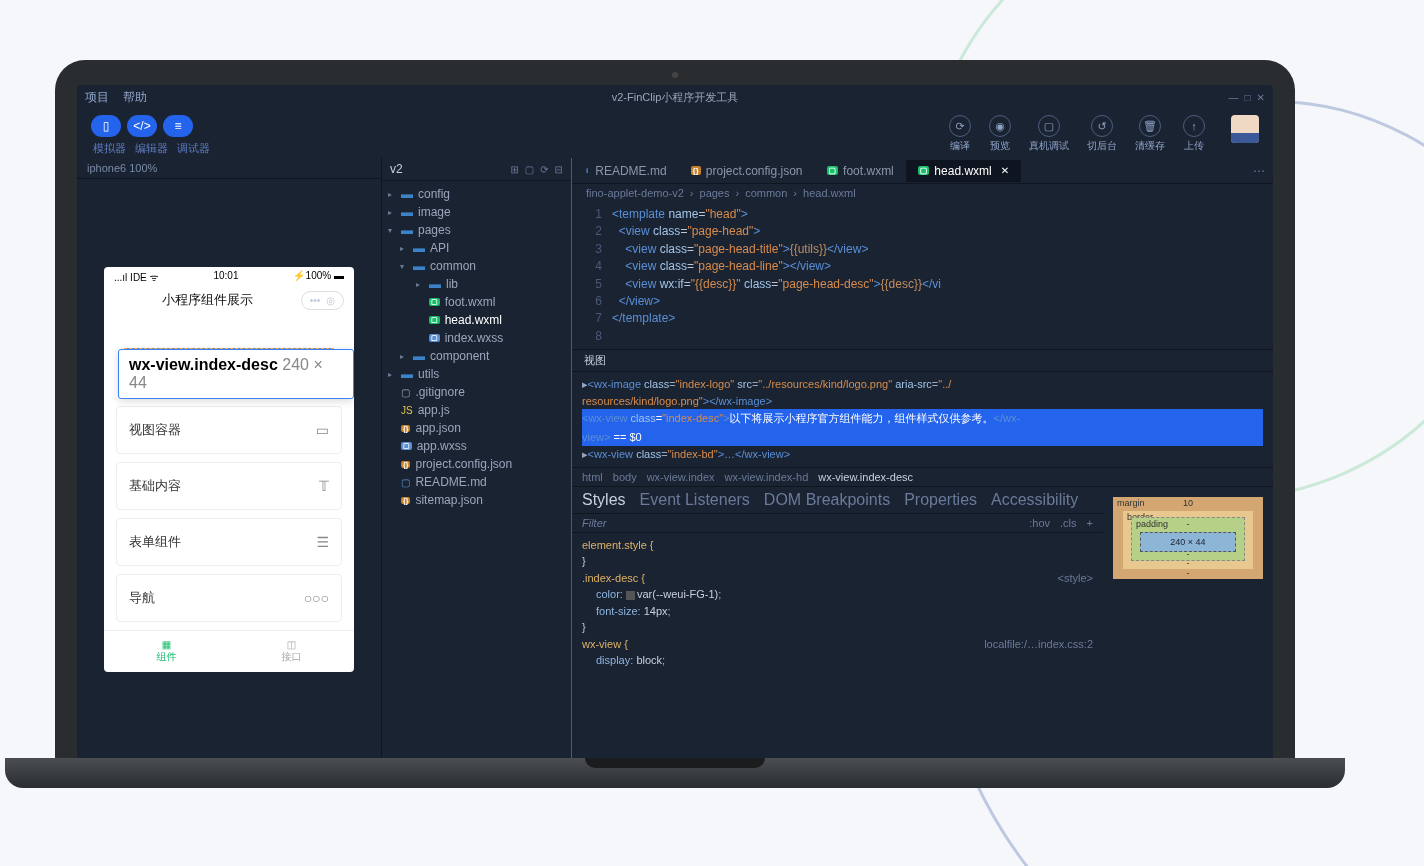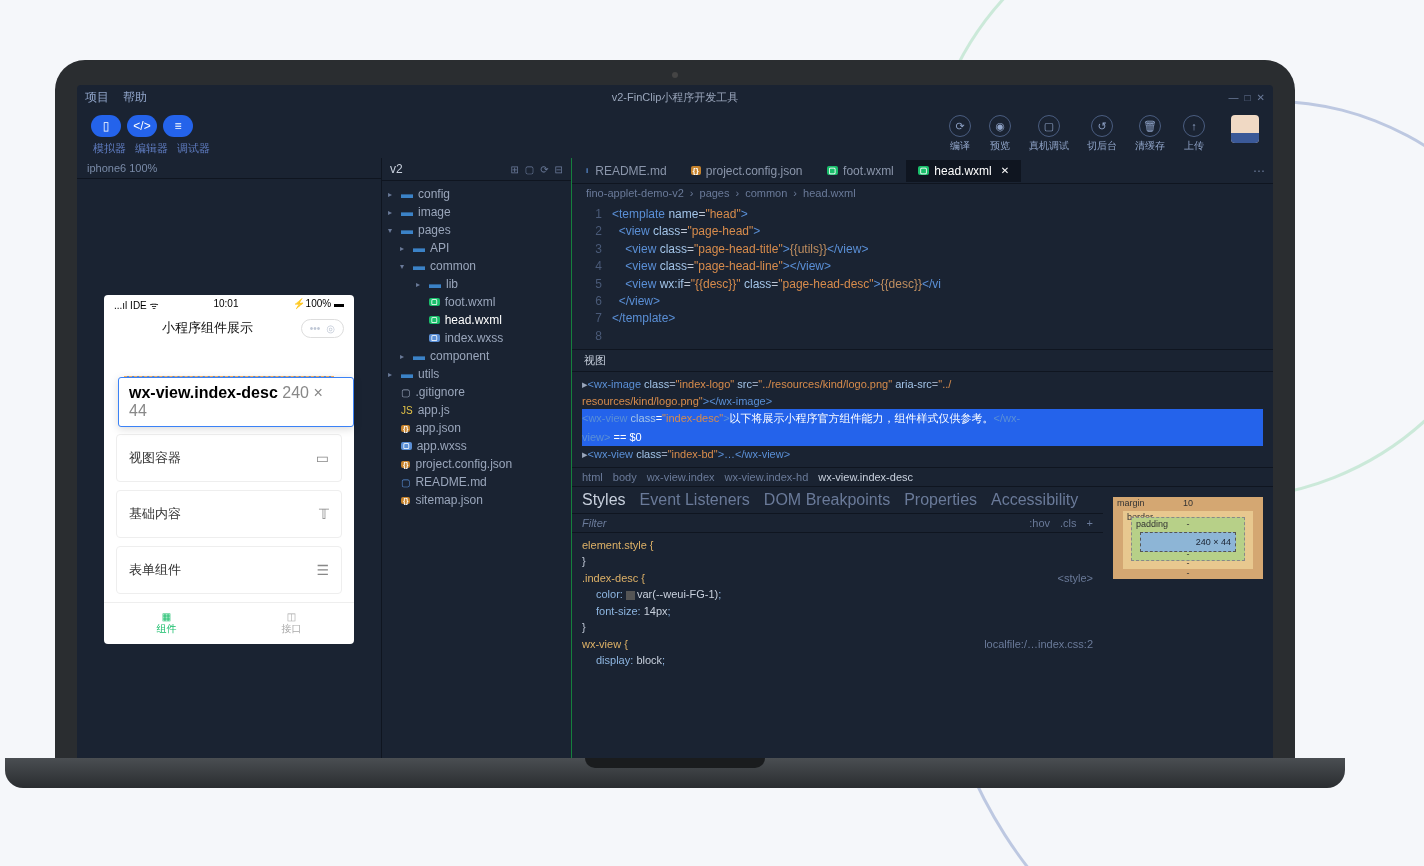--- a/index.html
+++ b/index.html
@@ -116,21 +116,21 @@
 .style-left { flex: 1; display: flex; flex-direction: column; }
 .filter-row { display: flex; padding: 3px 10px; gap: 10px; color: #6a7a99; border-bottom: 1px solid #0f1520; }
 .filter-row span:first-child { flex: 1; font-style: italic; }
 .css-rules { padding: 4px 10px; font-family: Consolas, monospace; font-size: 11px; line-height: 1.5; }
 .css-rules .sel { color: #dfb267; }
 .css-rules .src { float: right; color: #6a7a99; }
 .css-rules .prop { color: #8db5e0; padding-left: 14px; }
 .css-rules .val { color: #c8d0dd; }
 .css-rules .sw { display: inline-block; width: 9px; height: 9px; background: #555; vertical-align: middle; margin-right: 2px; }
 .box-model { width: 170px; padding: 10px; }
-.bm-margin { background: #d4a772; padding: 14px 10px 10px 10px; position: relative; font-size: 9px; text-align: right; }
+.bm-margin { background: #d4a772; padding: 14px 10px 10px 10px; position: relative; font-size: 9px; text-align: center; }
 .bm-border { background: #e8c88f; padding: 6px 8px 8px 8px; position: relative; }
 .bm-padding { background: #b7d088; padding: 14px 8px 8px 8px; position: relative; border: 1px dashed #888; }
 .bm-content { background: #8db5d6; padding: 4px; color: #1a2332; border: 1px dashed #555; }
 .bm-lbl { position: absolute; top: 1px; left: 4px; color: #333; font-size: 9px; }
 .bm-num { position: absolute; color: #333; font-size: 9px; }
 </style>
 </head>
 <body>
 
 <div class="curve curve1"></div>
@@ -221,20 +221,24 @@
                     <span>视图容器</span>
                     <span class="ic">▭</span>
                   </div>
         <div class="list-item">
                     <span>基础内容</span>
                     <span class="ic">𝕋</span>
                   </div>
         <div class="list-item">
                     <span>表单组件</span>
                     <span class="ic">☰</span>
+                  </div>
+        <div class="list-item">
+                    <span>导航</span>
+                    <span class="ic">○○○</span>
                   </div>
       </div>
       <div class="ph-tab">
         <div class="ph-tab-item active"><div>▦</div><span>组件</span></div>
         <div class="ph-tab-item off"><div>◫</div><span>接口</span></div>
       </div>
     </div>
   </div>
 </div>
 

